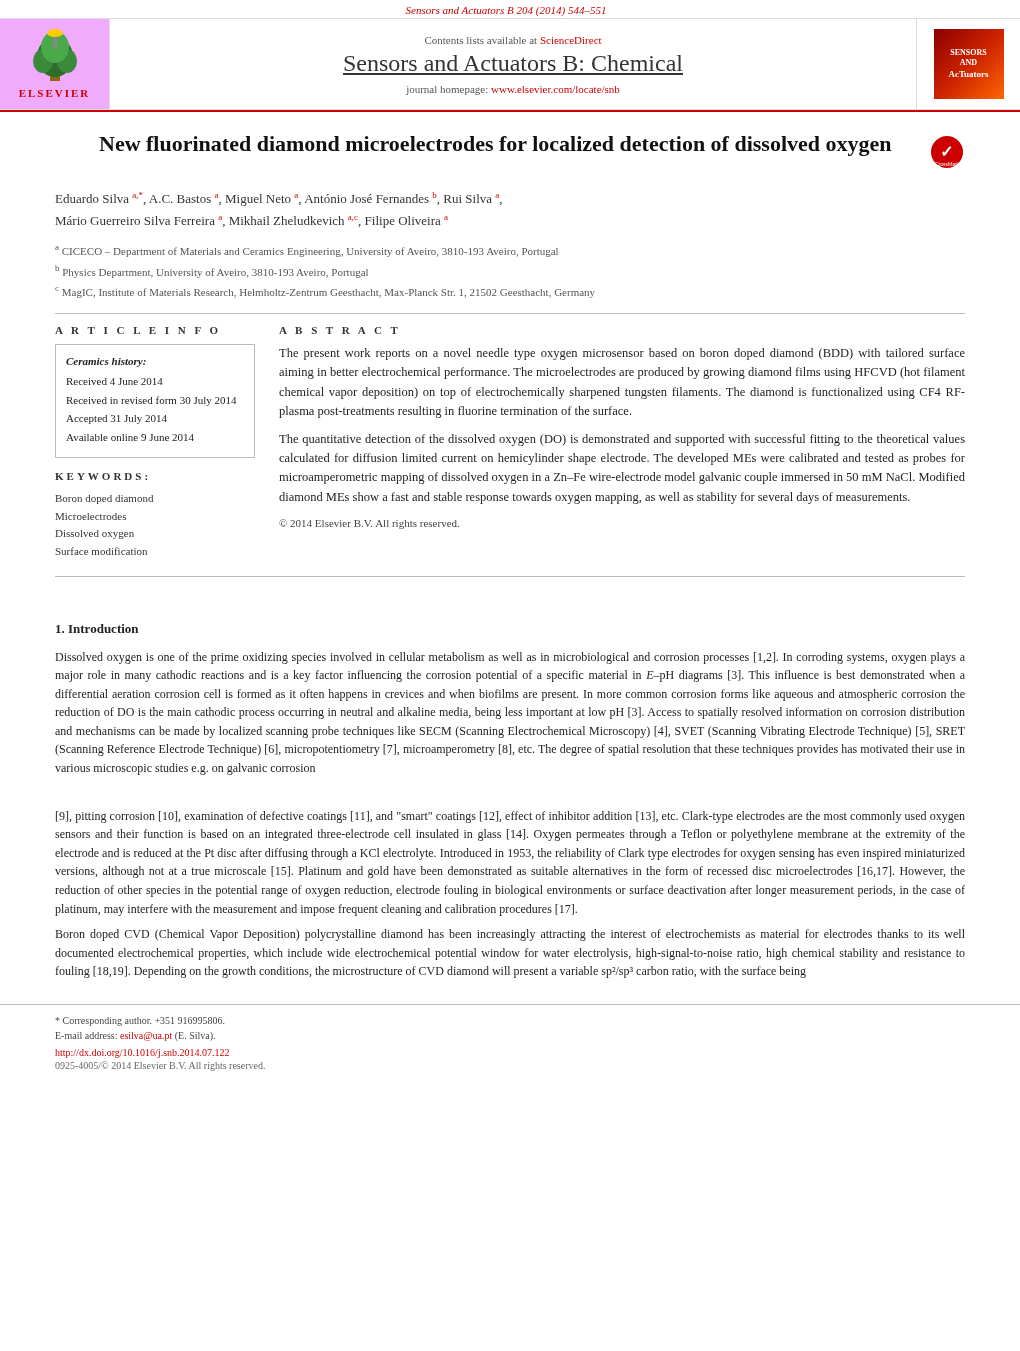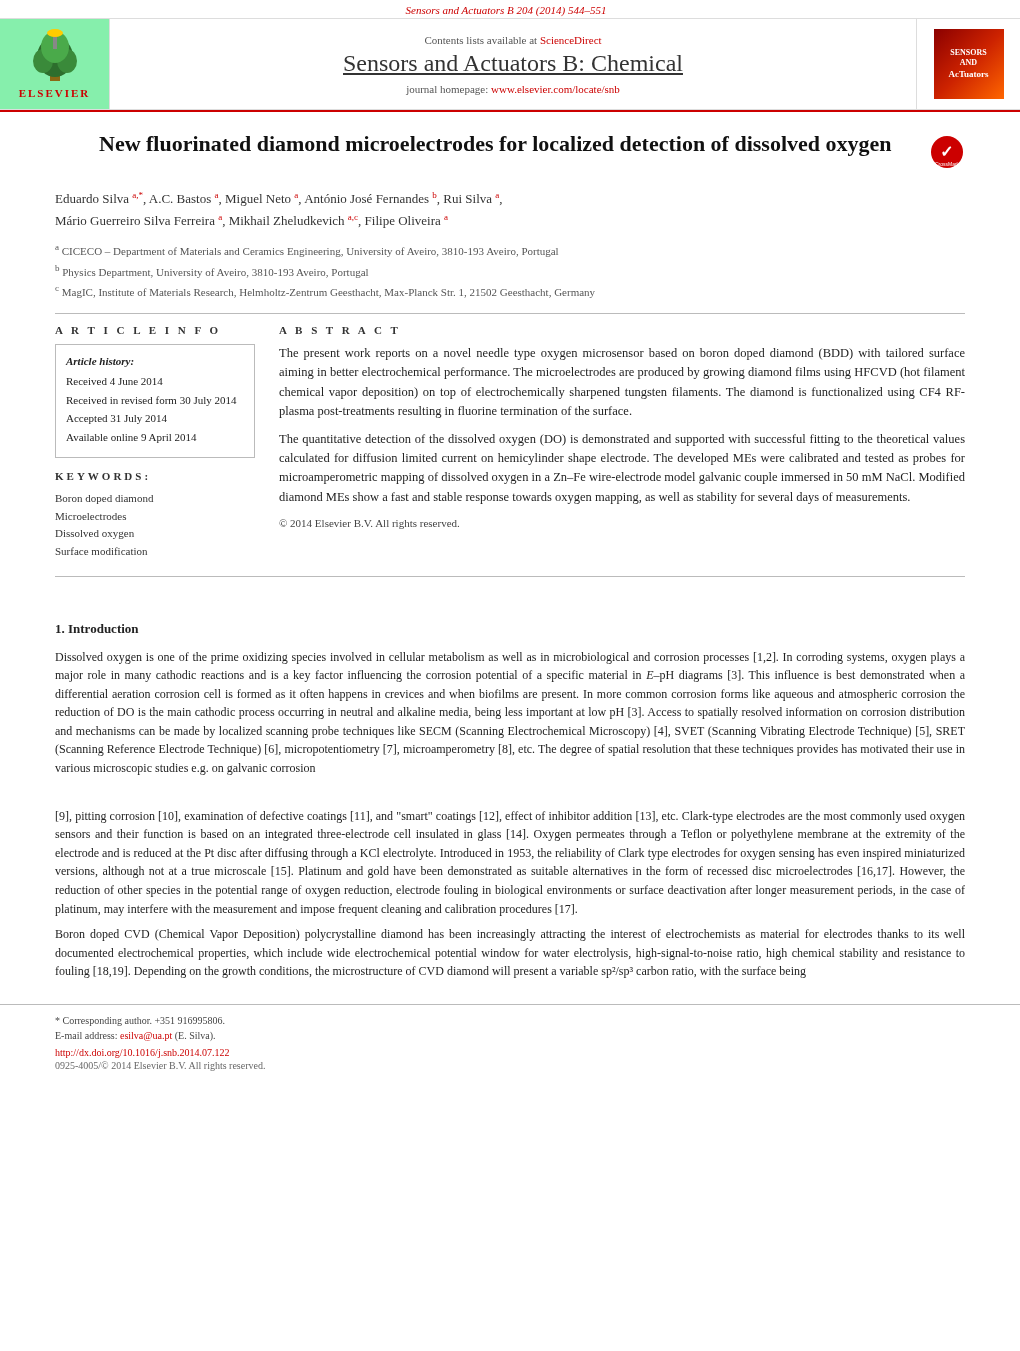--- a/index.html
+++ b/index.html
@@ -39,21 +39,21 @@
     }
     .elsevier-logo {
       width: 110px;
       min-height: 90px;
       display: flex;
       flex-direction: column;
       align-items: center;
       justify-content: center;
       border-right: 1px solid #ddd;
       padding: 8px;
-      background: #86efac;
+      background: #f0abfc;
     }
     .elsevier-logo .logo-tree {
       width: 60px;
       height: 55px;
     }
     .elsevier-text {
       font-size: 11px;
       color: #c00;
       font-weight: bold;
       letter-spacing: 2px;
@@ -339,25 +339,25 @@
       <div><span class="aff-letter">b</span> Physics Department, University of Aveiro, 3810-193 Aveiro, Portugal</div>
       <div><span class="aff-letter">c</span> MagIC, Institute of Materials Research, Helmholtz-Zentrum Geesthacht, Max-Planck Str. 1, 21502 Geesthacht, Germany</div>
     </div>
 
     <hr class="divider">
 
     <div class="two-col">
       <div class="left-col">
         <div class="section-label">A R T I C L E   I N F O</div>
         <div class="article-info-box">
-          <div class="info-title">Article history:</div>
+          <div class="info-title">Ceramics history:</div>
           <div class="info-row">Received 4 June 2014</div>
           <div class="info-row">Received in revised form 30 July 2014</div>
           <div class="info-row">Accepted 31 July 2014</div>
-          <div class="info-row">Available online 9 April 2014</div>
+          <div class="info-row">Available online 9 June 2014</div>
         </div>
         <div class="keywords-box">
           <div class="section-label">Keywords:</div>
           <div class="keyword-item">Boron doped diamond</div>
           <div class="keyword-item">Microelectrodes</div>
           <div class="keyword-item">Dissolved oxygen</div>
           <div class="keyword-item">Surface modification</div>
         </div>
       </div>
       <div class="right-col">

